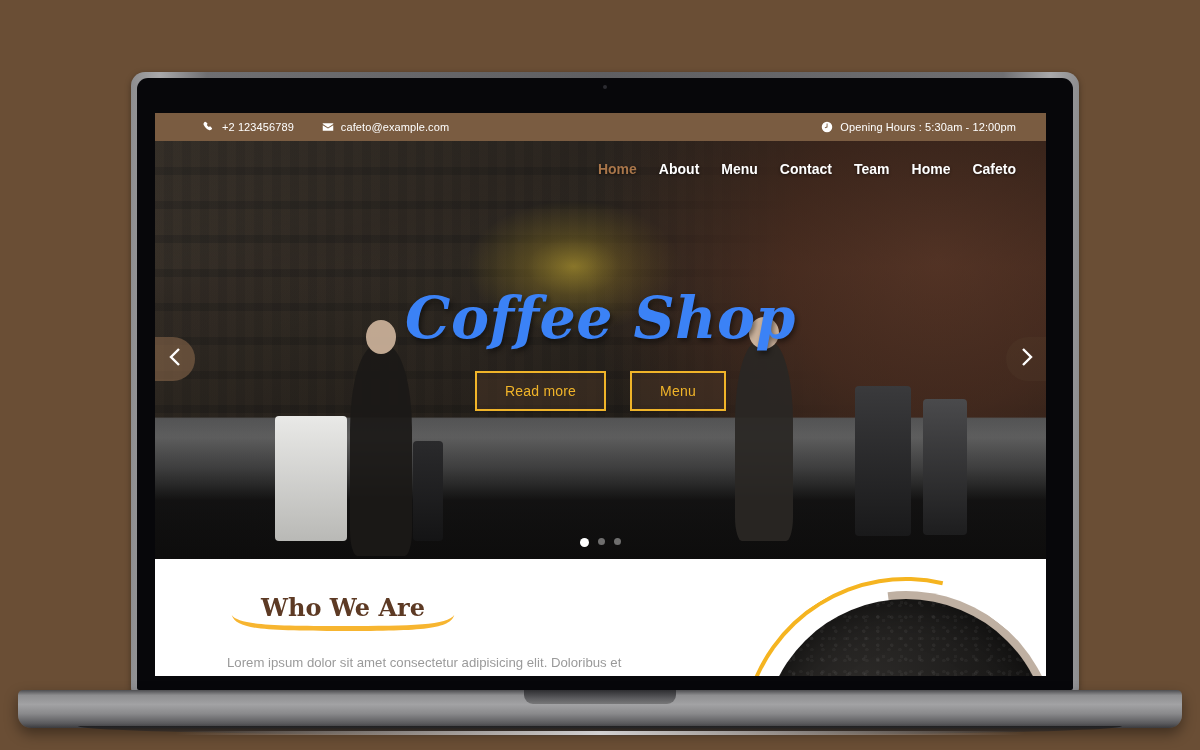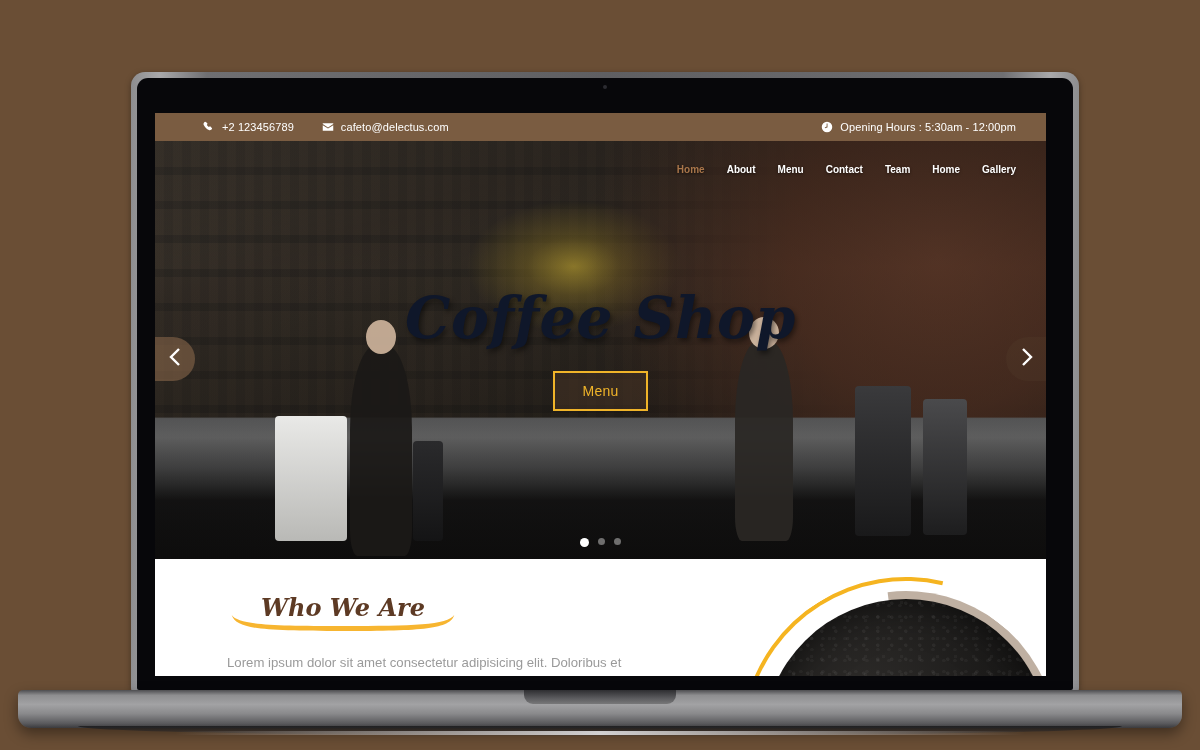--- a/index.html
+++ b/index.html
@@ -173,21 +173,21 @@
     flex-direction: column;
     align-items: center;
     justify-content: center;
     padding-bottom: 22px;
   }
   .hero-title {
     font-family: "DejaVu Serif", serif;
     font-style: italic;
     font-weight: bold;
     font-size: 57px;
-    color: #0f172a;
+    color: #3b82f6;
     letter-spacing: .5px;
     text-shadow: 2px 3px 5px rgba(0,0,0,.45);
     line-height: 1;
     margin-top: 21px;
   }
   .hero-sub {
     margin-top: 20px;
     color: #ffffff;
     font-size: 15.5px;
     font-weight: 500;
@@ -223,21 +223,21 @@
     font-style: italic;
     font-weight: bold;
     font-size: 25px;
     color: #fff;
     letter-spacing: .2px;
     text-shadow: 1px 1px 3px rgba(0,0,0,.5);
   }
   .nav-menu { margin-left: auto; display: flex; align-items: center; gap: 22px; }
   .nav-link {
     color: #fff;
-    font-size: 10px;
+    font-size: 14px;
     font-weight: bold;
     text-decoration: none;
     cursor: pointer;
     text-shadow: 0 1px 3px rgba(0,0,0,.55);
     white-space: nowrap;
   }
   .nav-link.active { color: #a9764a; }
   .book-btn {
     display: flex;
     align-items: center;
@@ -286,21 +286,20 @@
     height: 145px;
     padding: 34px 0 0 0;
     overflow: hidden;
   }
   .about-wrap { display: flex; padding-left: 72px; }
   .about-left { width: 440px; }
   .sec-heading {
     position: relative;
     display: inline-block;
     font-family: "DejaVu Serif", serif;
-    font-style: italic;
     font-weight: bold;
     font-size: 24px;
     color: #5d3a24;
     padding: 0 34px 8px 34px;
   }
   .swoosh {
     position: absolute;
     left: 0; right: 0; bottom: -3px;
     height: 22px;
   }
@@ -386,21 +385,21 @@
           </span>
           <span>+2 123456789</span>
         </div>
 
         <div class="tb-item">
           <span class="tb-icon">
             <svg viewBox="0 0 16 16">
                 <path d="M1 3h14v1l-7 4.5L1 4V3zm0 2.6V13h14V5.6L8 10 1 5.6z"></path>
               </svg>
           </span>
-          <span>cafeto@delectus.com</span>
+          <span>cafeto@example.com</span>
         </div>
 
       </div>
       <div class="topbar-right">
         <div class="tb-item">
           <span class="tb-icon">
             <svg viewBox="0 0 16 16">
                 <path d="M8 1a7 7 0 1 0 0 14A7 7 0 0 0 8 1zm.7 7.3-.2.2-3 1.2-.5-1.2L7.5 7.4V3.4h1.2v4.9z"></path>
               </svg>
           </span>
@@ -421,28 +420,29 @@
 
       <div class="navbar">
 
         <div class="nav-menu">
           <a class="nav-link active" href="#">Home</a>
           <a class="nav-link" href="#">About</a>
           <a class="nav-link" href="#">Menu</a>
           <a class="nav-link" href="#">Contact</a>
           <a class="nav-link" href="#">Team</a>
           <a class="nav-link" href="#">Home</a>
-          <a class="nav-link" href="#">Gallery</a>
+          <a class="nav-link" href="#">Cafeto</a>
 
         </div>
       </div>
 
       <div class="hero-inner">
         <div class="hero-title">Coffee Shop</div>
         <div class="hero-btns">
+          <button class="hero-btn">Read more</button>
           <button class="hero-btn">Menu</button>
         </div>
       </div>
 
       <div class="car-arrow car-prev">
         <span>
           <svg viewBox="0 0 17 22">
               <polyline points="12,3 4,11 12,19"></polyline>
             </svg>
         </span>

